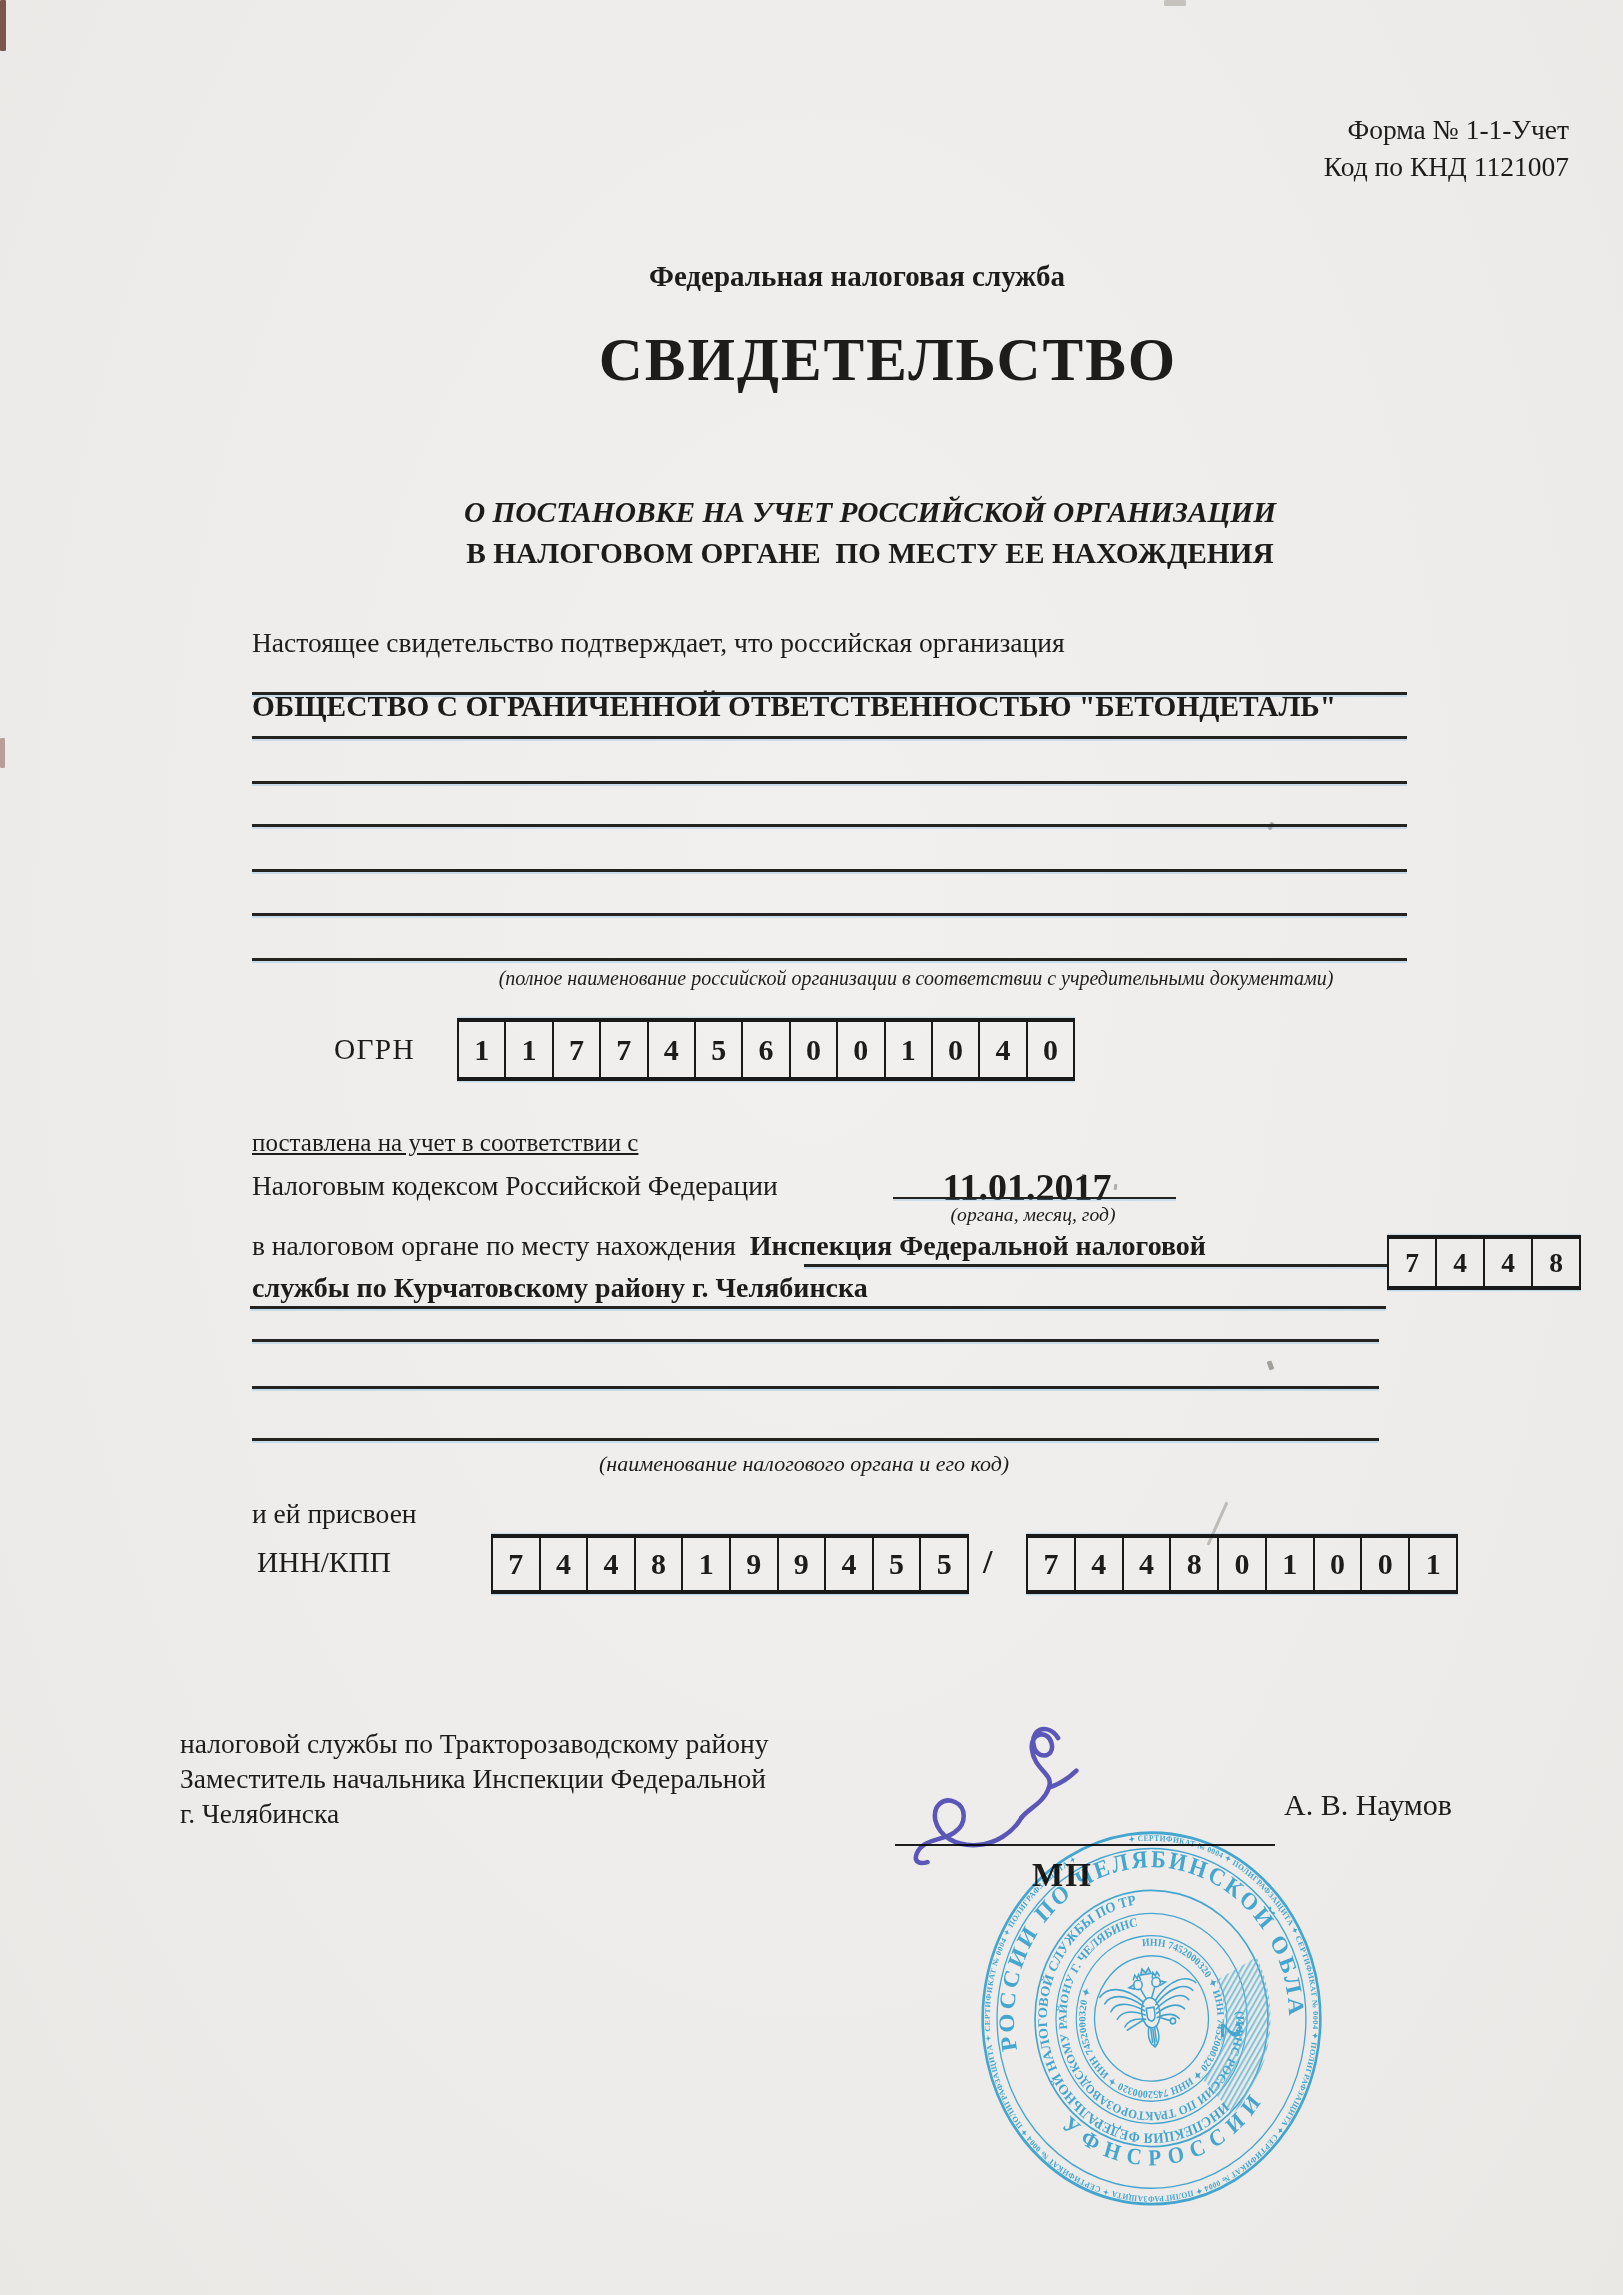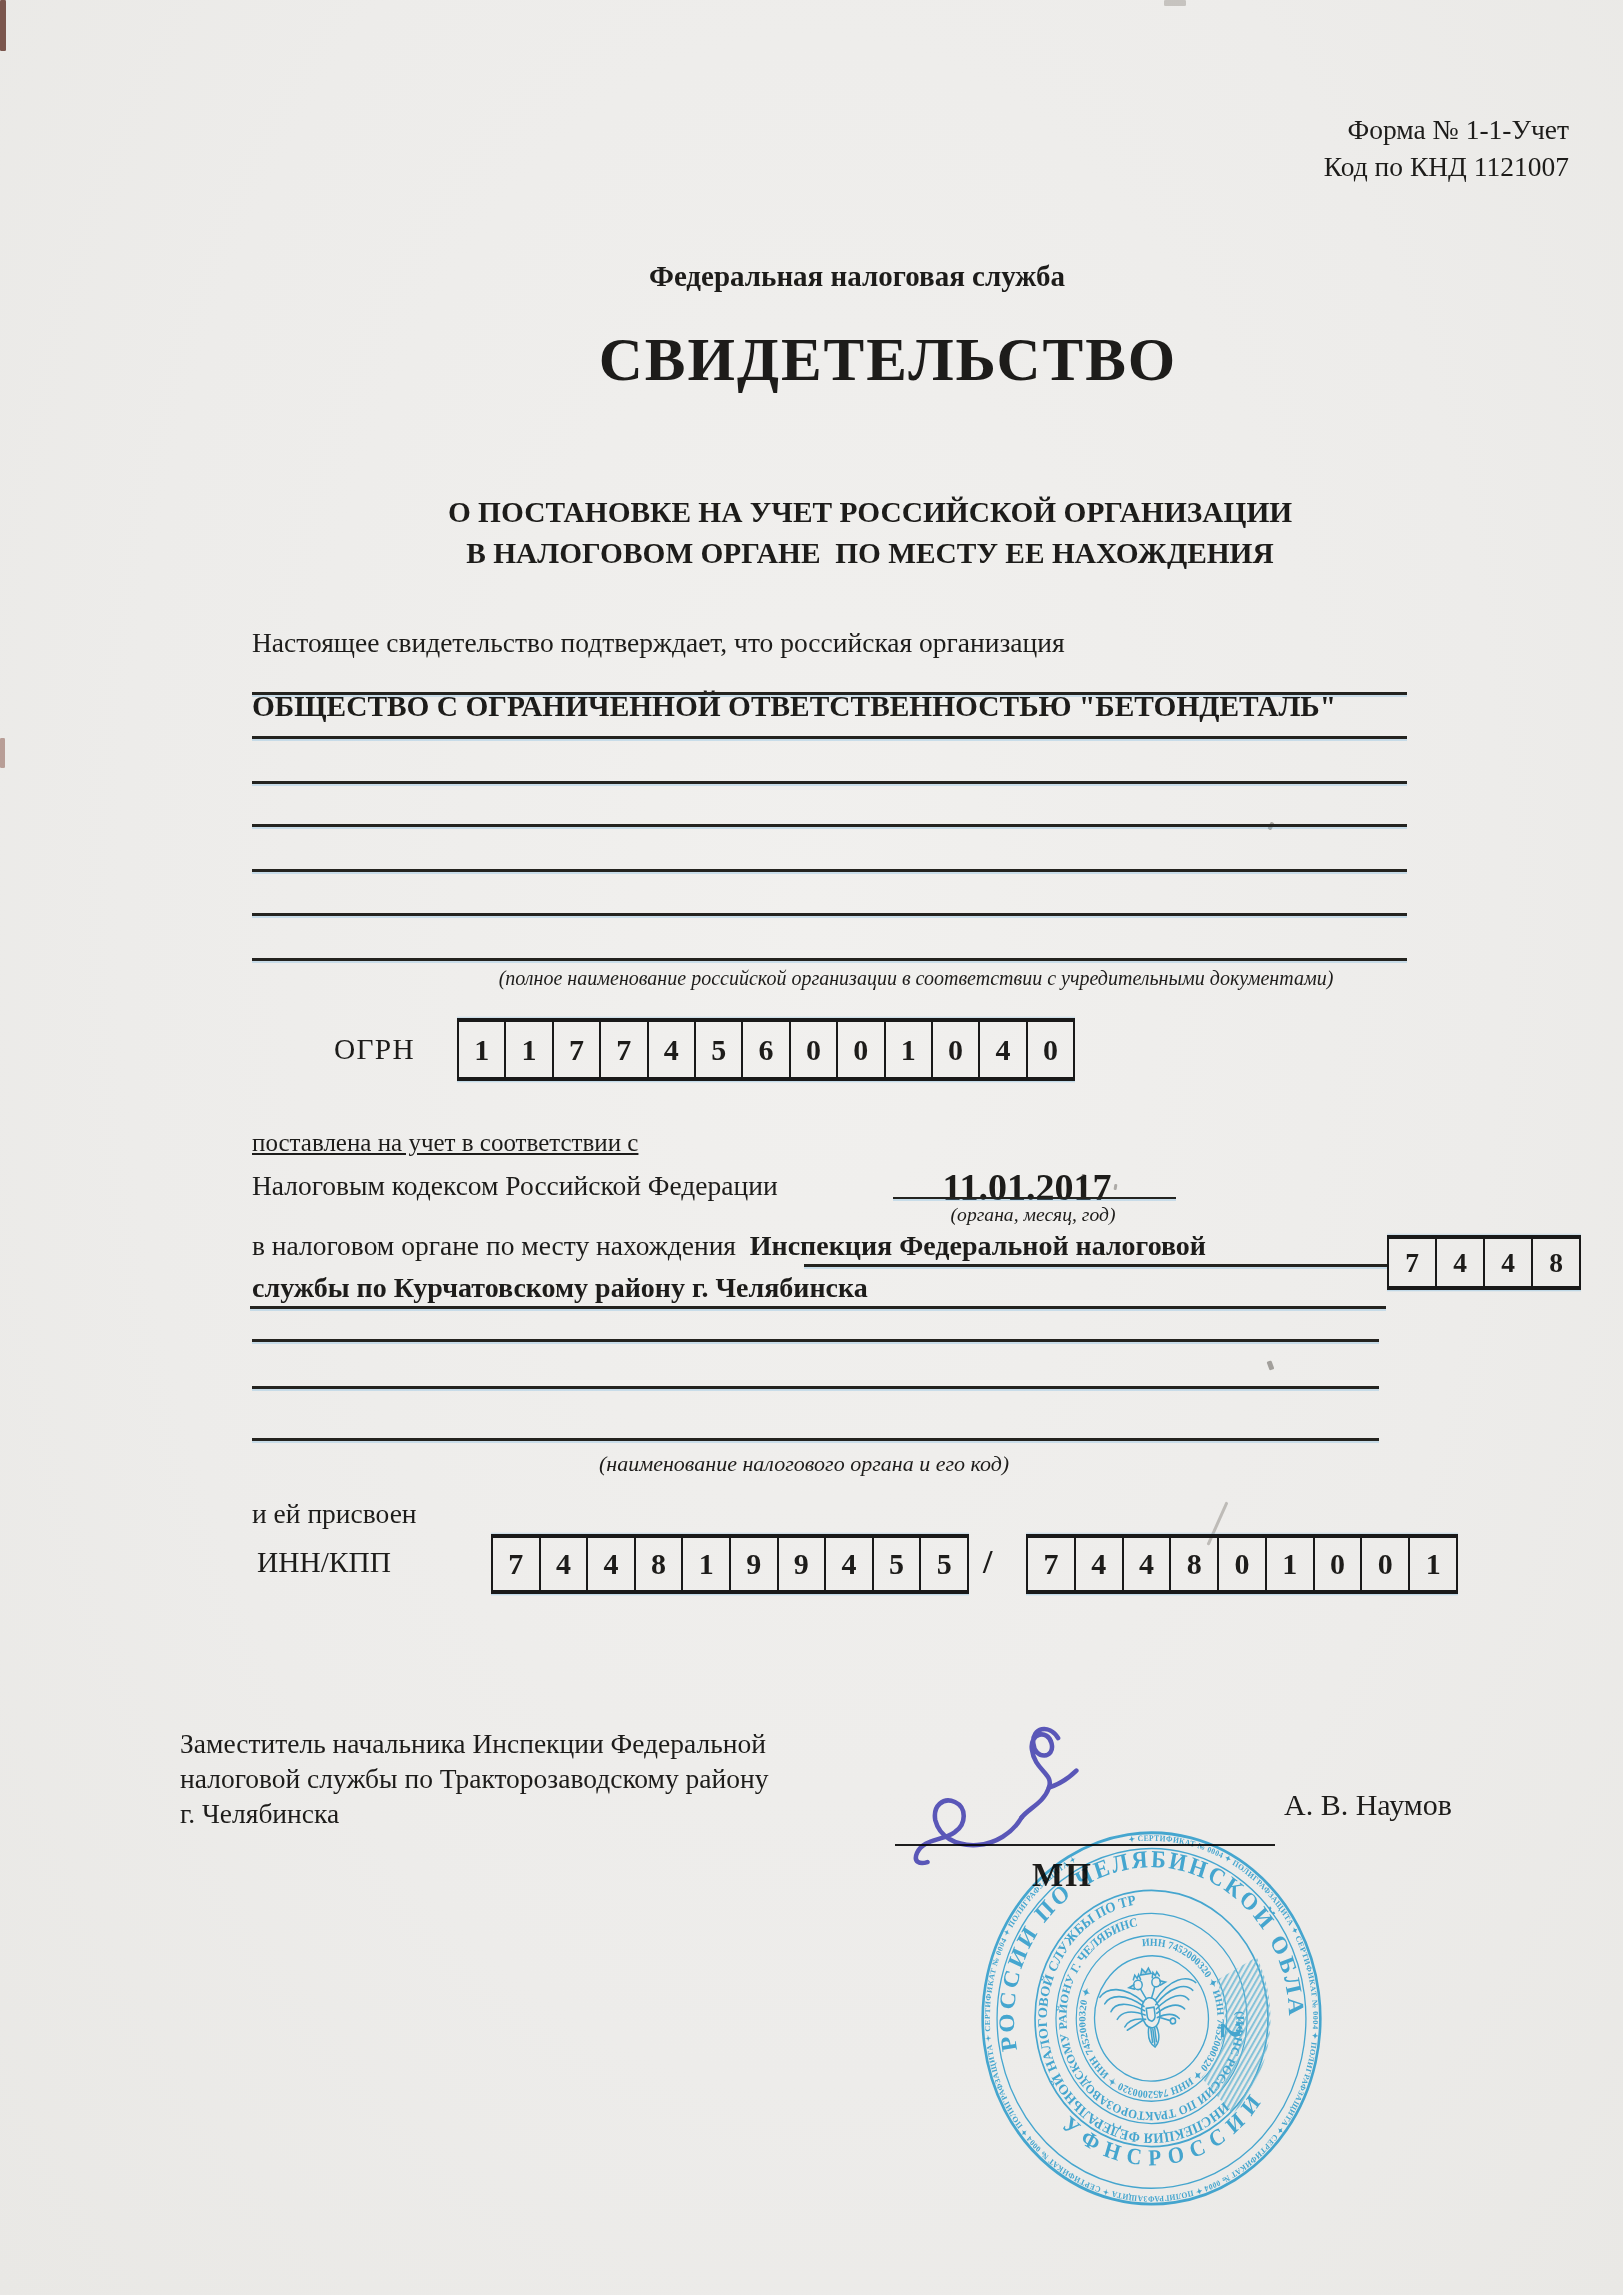--- a/index.html
+++ b/index.html
@@ -48,21 +48,21 @@
 
 <div class="abs right" style="right:54px;top:111px;font-size:27.5px;line-height:37px;">
   <div>Форма № 1-1-Учет</div>
   <div>Код по КНД 1121007</div>
 </div>
 
 <div class="abs ctr b" style="left:857px;top:260px;font-size:29px;white-space:nowrap;">Федеральная налоговая служба</div>
 
 <div class="abs ctr b" style="left:888px;top:325px;font-size:61px;letter-spacing:2px;white-space:nowrap;">СВИДЕТЕЛЬСТВО</div>
 
-<div class="abs ctr b" style="left:870px;top:496px;font-size:29.4px;white-space:nowrap;">О ПОСТАНОВКЕ НА УЧЕТ РОССИЙСКОЙ ОРГАНИЗАЦИИ</div>
+<div class="abs ctr b" style="left:870px;top:496px;font-size:29.4px;white-space:nowrap;font-style:italic;">О ПОСТАНОВКЕ НА УЧЕТ РОССИЙСКОЙ ОРГАНИЗАЦИИ</div>
 <div class="abs ctr b pre" style="left:870px;top:537px;font-size:29.4px;white-space:pre;">В НАЛОГОВОМ ОРГАНЕ  ПО МЕСТУ ЕЕ НАХОЖДЕНИЯ</div>
 
 <div class="abs" style="left:252px;top:627px;font-size:27.5px;white-space:nowrap;">Настоящее свидетельство подтверждает, что российская организация</div>
 <div class="abs b" style="left:252px;top:690px;font-size:29.4px;white-space:nowrap;">ОБЩЕСТВО С ОГРАНИЧЕННОЙ ОТВЕТСТВЕННОСТЬЮ "БЕТОНДЕТАЛЬ"</div>
 
 <div class="line" style="left:252px;top:692px;width:1155px;"></div>
 <div class="line" style="left:252px;top:736px;width:1155px;"></div>
 <div class="line" style="left:252px;top:781px;width:1155px;"></div>
 <div class="line" style="left:252px;top:824px;width:1155px;"></div>
 <div class="line" style="left:252px;top:869px;width:1155px;"></div>
@@ -138,22 +138,22 @@
     <span class="cell">4</span>
     <span class="cell">8</span>
     <span class="cell">0</span>
     <span class="cell">1</span>
     <span class="cell">0</span>
     <span class="cell">0</span>
     <span class="cell">1</span>
   </div>
 
 <div class="abs" style="left:180px;top:1726px;font-size:27.5px;line-height:35px;">
+  <div>налоговой службы по Тракторозаводскому району</div>
   <div>Заместитель начальника Инспекции Федеральной</div>
-  <div>налоговой службы по Тракторозаводскому району</div>
   <div>г. Челябинска</div>
 </div>
 
 <div class="abs" style="left:1284px;top:1788px;font-size:30px;white-space:nowrap;">А. В. Наумов</div>
 
 <div class="sigline" style="left:895px;top:1844px;width:380px;"></div>
 
 <div class="abs b" style="left:1032px;top:1857px;font-size:33px;letter-spacing:2px;">МП</div>
 
 <svg class="abs" style="left:942px;top:1796px;mix-blend-mode:multiply;opacity:.92;" width="419" height="458" viewBox="0 0 640 700">

